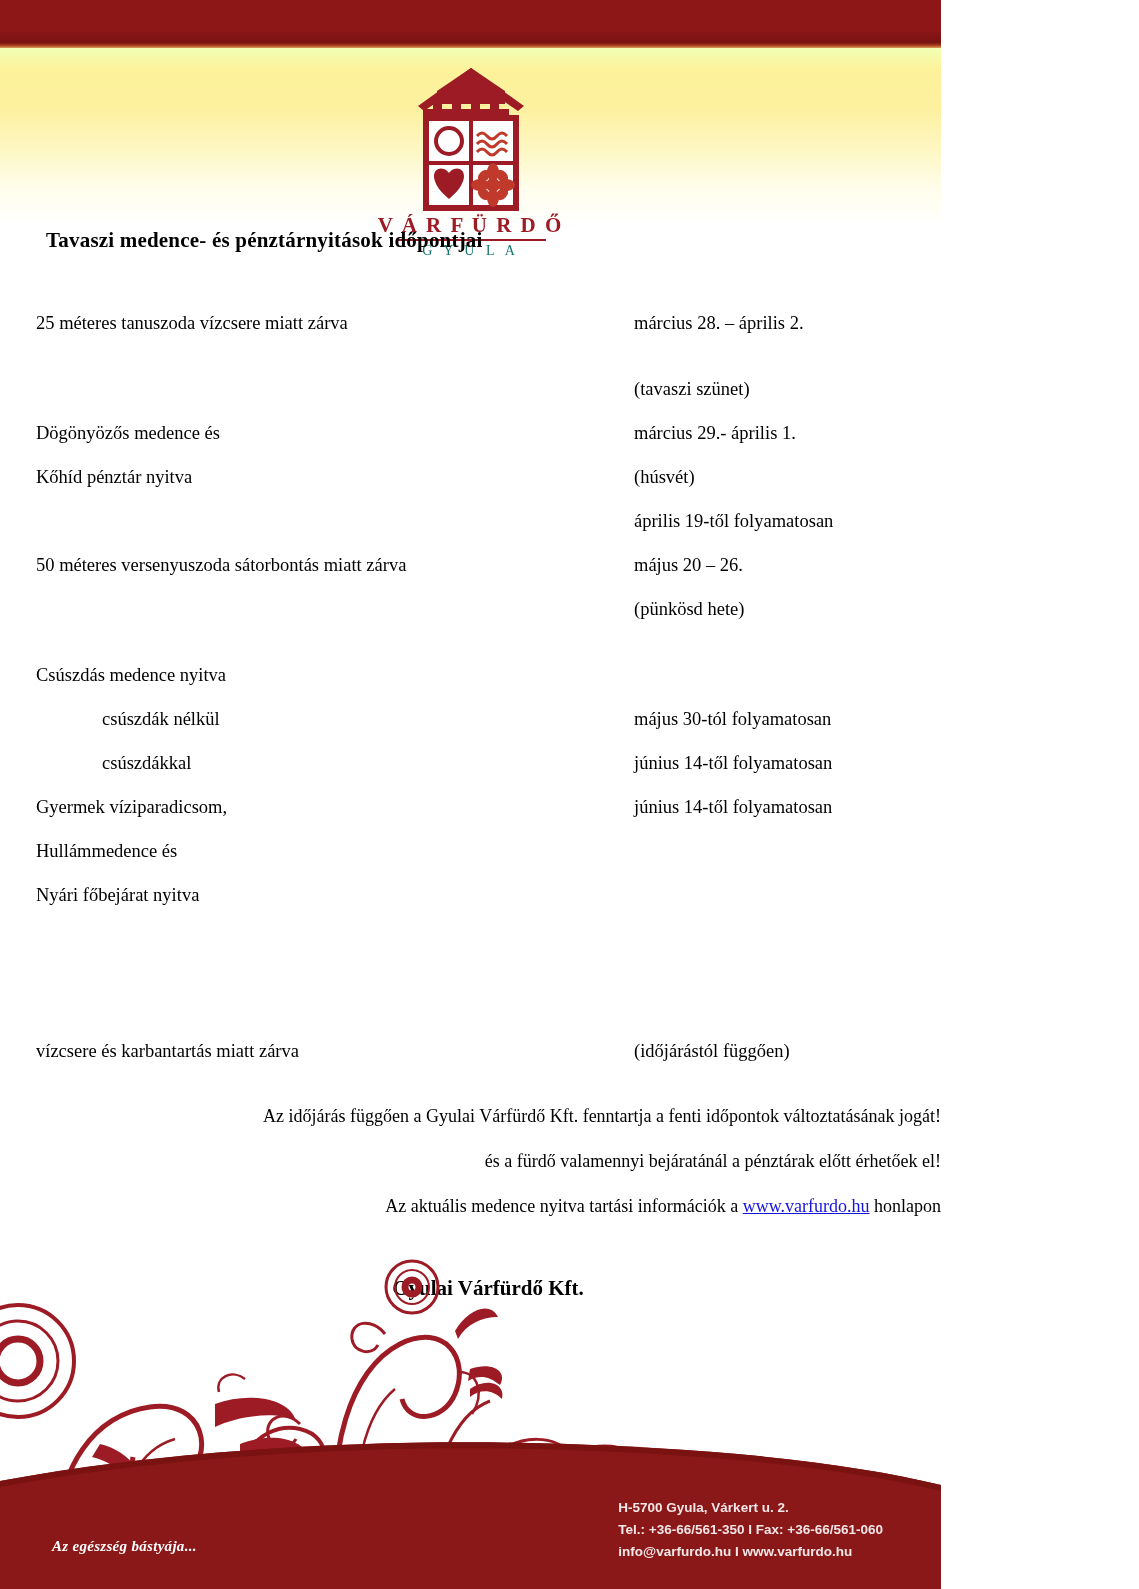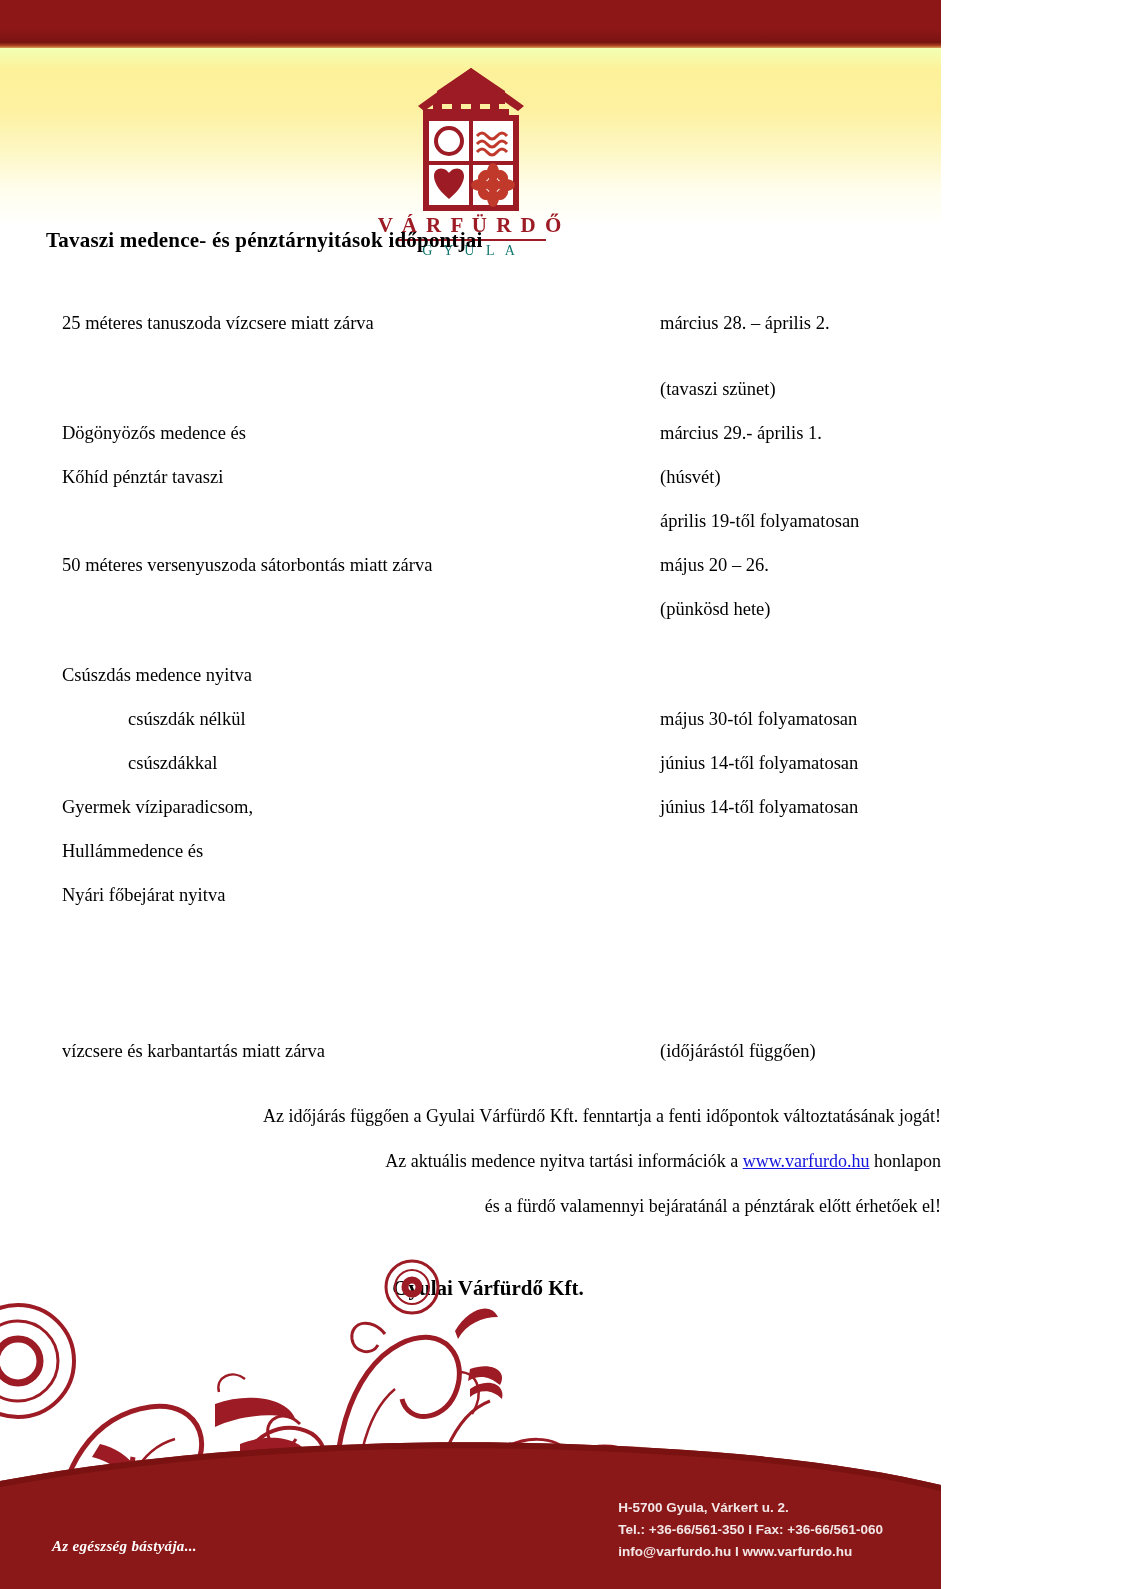--- a/index.html
+++ b/index.html
@@ -68,21 +68,21 @@
     text-align: left;
     font-size: 21px;
     font-weight: bold;
     letter-spacing: 0.2px;
     margin-left: 46px;
   }
 
   
   .schedule {
     position: absolute;
-    left: 62px;
+    left: 36px;
     top: 312px;
     width: 1000px;
   }
   .row {
     position: relative;
     min-height: 22px;
     font-size: 18.5px;
     line-height: 23px;
   }
   .row .left {
@@ -244,21 +244,21 @@
     </div>
     <div class="spacer-sm"></div>
 
     <div class="row">
       <span class="left">Dögönyözős medence és</span>
       <span class="right">március 29.- április 1.</span>
     </div>
     <div class="spacer-sm"></div>
 
     <div class="row">
-      <span class="left">Kőhíd pénztár tavaszi</span>
+      <span class="left">Kőhíd pénztár nyitva</span>
       <span class="right">(húsvét)</span>
     </div>
     <div class="spacer-sm"></div>
 
     <div class="row">
       <span class="left"></span>
       <span class="right">április 19-től folyamatosan</span>
     </div>
     <div class="spacer-sm"></div>
 
@@ -314,24 +314,24 @@
     <div class="spacer-sm"></div>
 
     <div class="row">
       <span class="left">vízcsere és karbantartás miatt zárva</span>
       <span class="right">(időjárástól függően)</span>
     </div>
   </div>
 
   <div class="notes">
     <div>Az időjárás függően a Gyulai Várfürdő Kft. fenntartja a fenti időpontok változtatásának jogát!</div>
+    <div>és a fürdő valamennyi bejáratánál a pénztárak előtt érhetőek el!</div>
     <div>
       <span>Az aktuális medence nyitva tartási információk a </span><span class="weblink">www.varfurdo.hu</span><span> honlapon</span>
     </div>
-    <div>és a fürdő valamennyi bejáratánál a pénztárak előtt érhetőek el!</div>
   </div>
 
   <div class="signature">Gyulai Várfürdő Kft.</div>
 
   <svg class="ornament" viewBox="0 0 780 350" preserveAspectRatio="none">
     <g fill="none" stroke="#9c1b24" stroke-width="3">
 
       <circle cx="18" cy="122" r="56" stroke-width="4"></circle>
       <circle cx="18" cy="122" r="40" stroke-width="3"></circle>
       <circle cx="18" cy="122" r="22" stroke-width="7"></circle>

